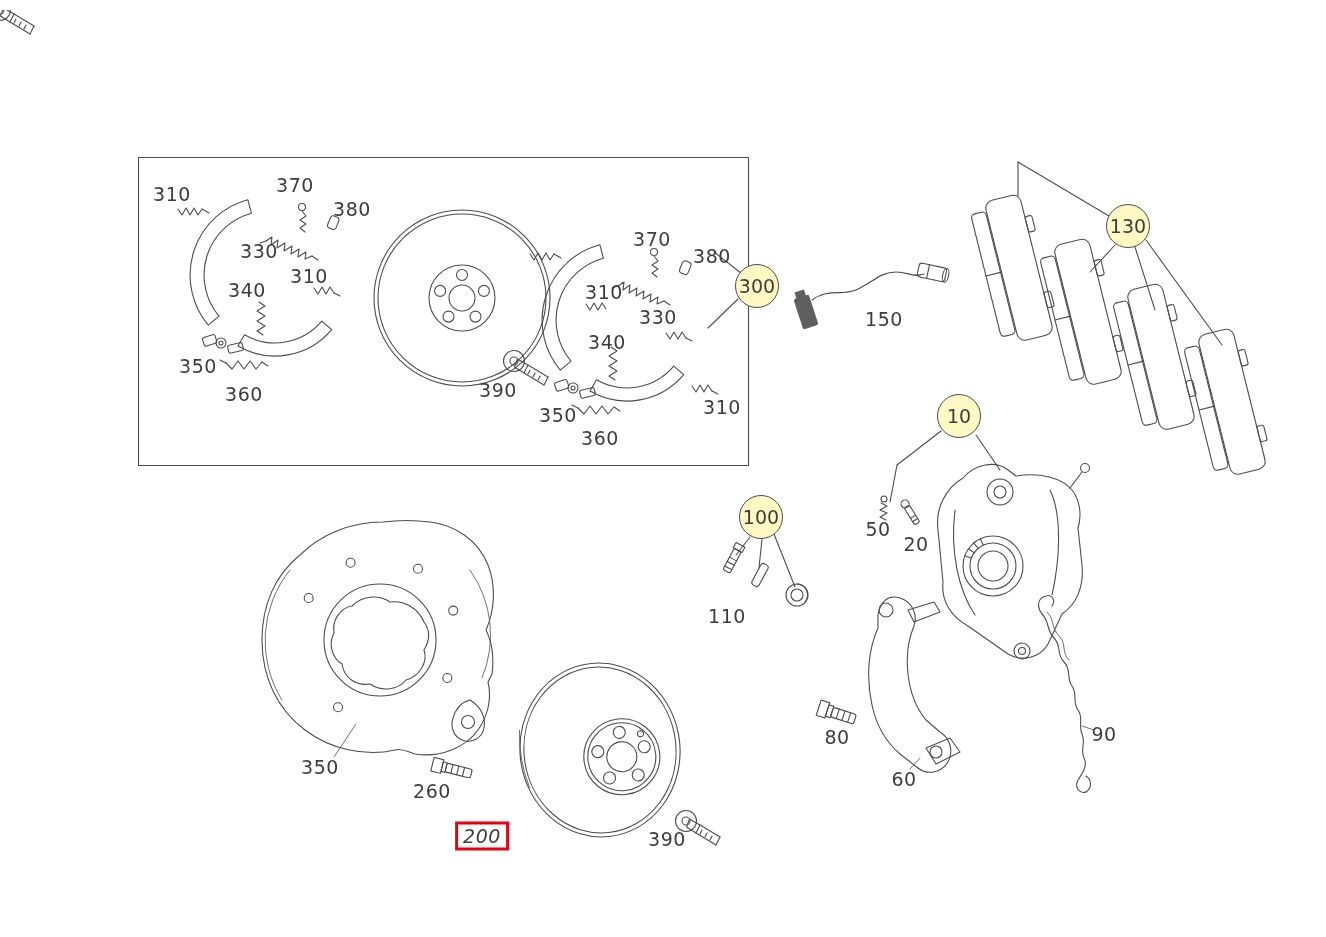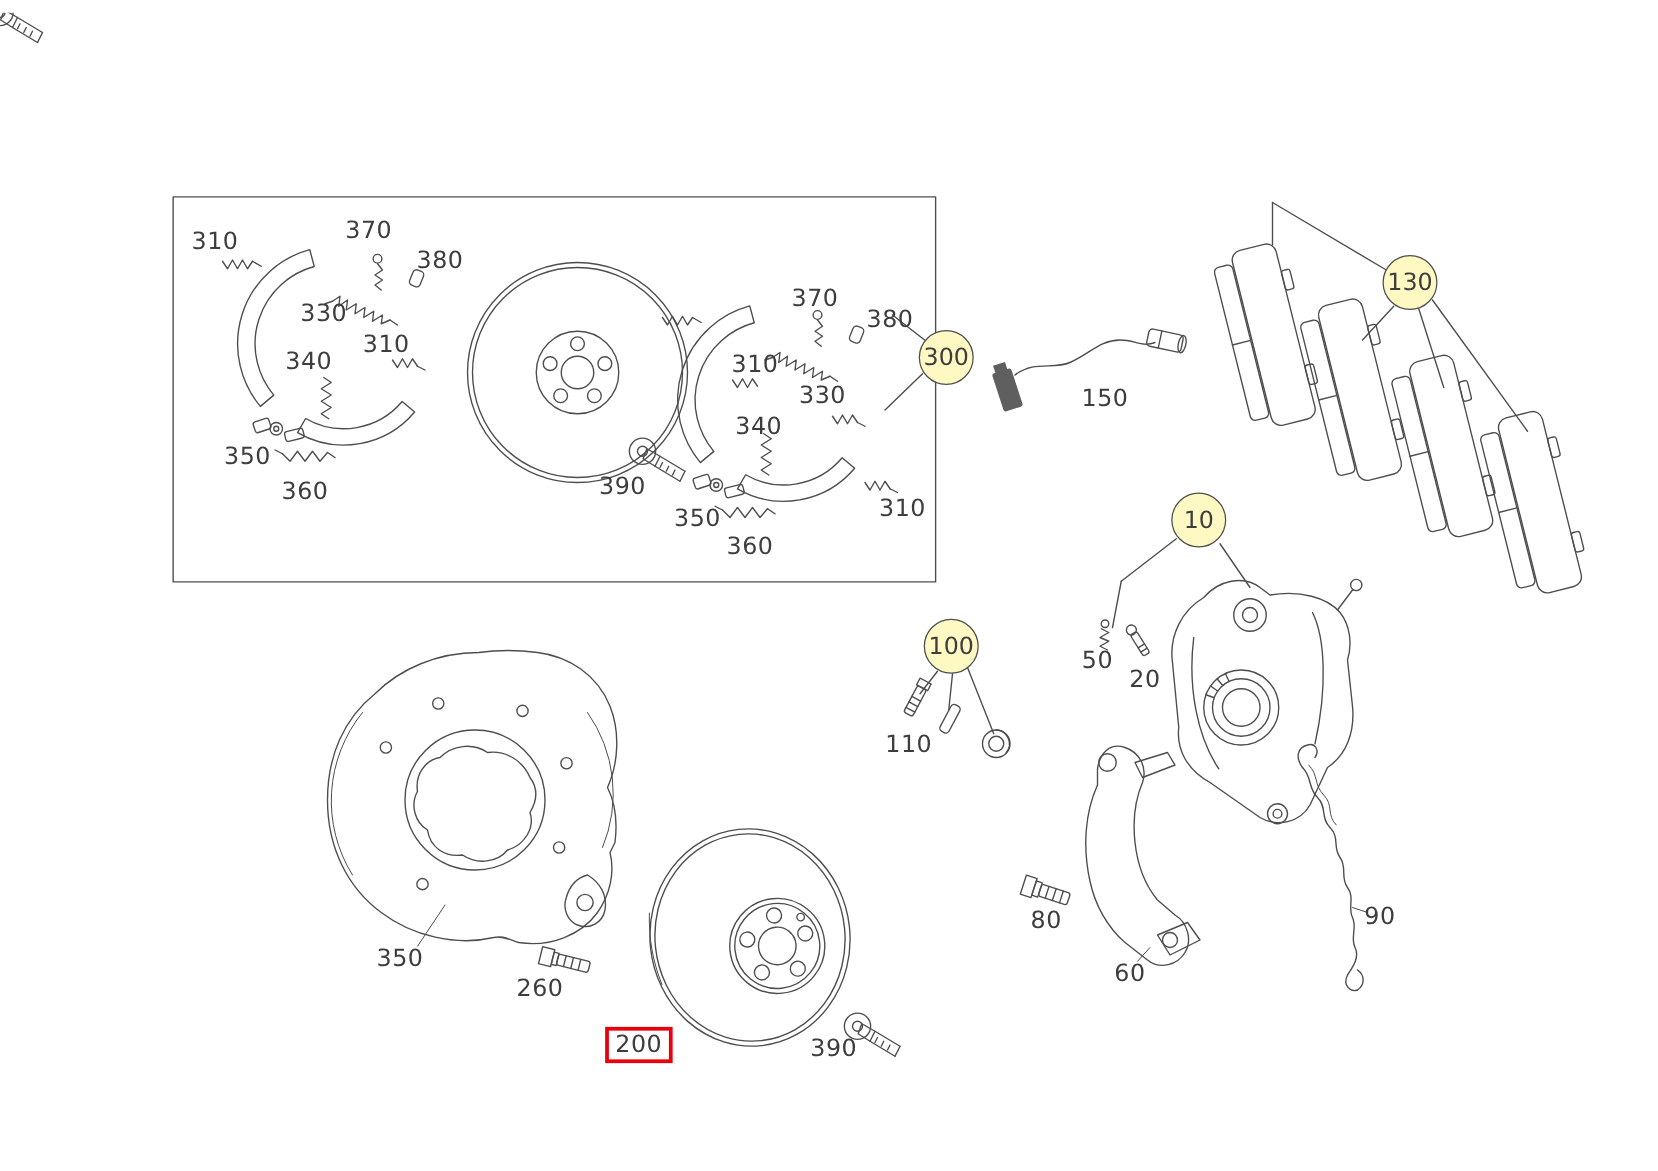--- a/index.html
+++ b/index.html
@@ -305,26 +305,26 @@
       <span class="plabel" style="left: 600px; top: 428px;">360</span>
       <span class="plabel" style="left: 652px; top: 229px;">370</span>
       <span class="plabel" style="left: 712px; top: 246px;">380</span>
       <span class="plabel" style="left: 604px; top: 282px;">310</span>
       <span class="plabel" style="left: 658px; top: 307px;">330</span>
       <span class="plabel" style="left: 607px; top: 332px;">340</span>
       <span class="plabel" style="left: 722px; top: 397px;">310</span>
       <span class="plabel" style="left: 884px; top: 309px;">150</span>
       <span class="plabel" style="left: 878px; top: 519px;">50</span>
       <span class="plabel" style="left: 916px; top: 534px;">20</span>
-      <span class="plabel" style="left: 727px; top: 586px;">110</span>
+      <span class="plabel" style="left: 727px; top: 606px;">110</span>
       <span class="plabel" style="left: 837px; top: 727px;">80</span>
       <span class="plabel" style="left: 904px; top: 769px;">60</span>
       <span class="plabel" style="left: 1104px; top: 724px;">90</span>
       <span class="plabel" style="left: 320px; top: 757px;">350</span>
       <span class="plabel" style="left: 432px; top: 781px;">260</span>
       <span class="plabel" style="left: 667px; top: 829px;">390</span>
       <span class="clabel" style="left: 757px; top: 276px;">300</span>
       <span class="clabel" style="left: 1128px; top: 216px;">130</span>
       <span class="clabel" style="left: 959px; top: 406px;">10</span>
       <span class="clabel" style="left: 761px; top: 507px;">100</span>
-      <span class="plabel highlight" style="left: 511px; top: 826px;">200</span>
+      <span class="plabel highlight" style="left: 482px; top: 826px; font-style: italic;">200</span>
     </div>
 </div>
 
 </body></html>

